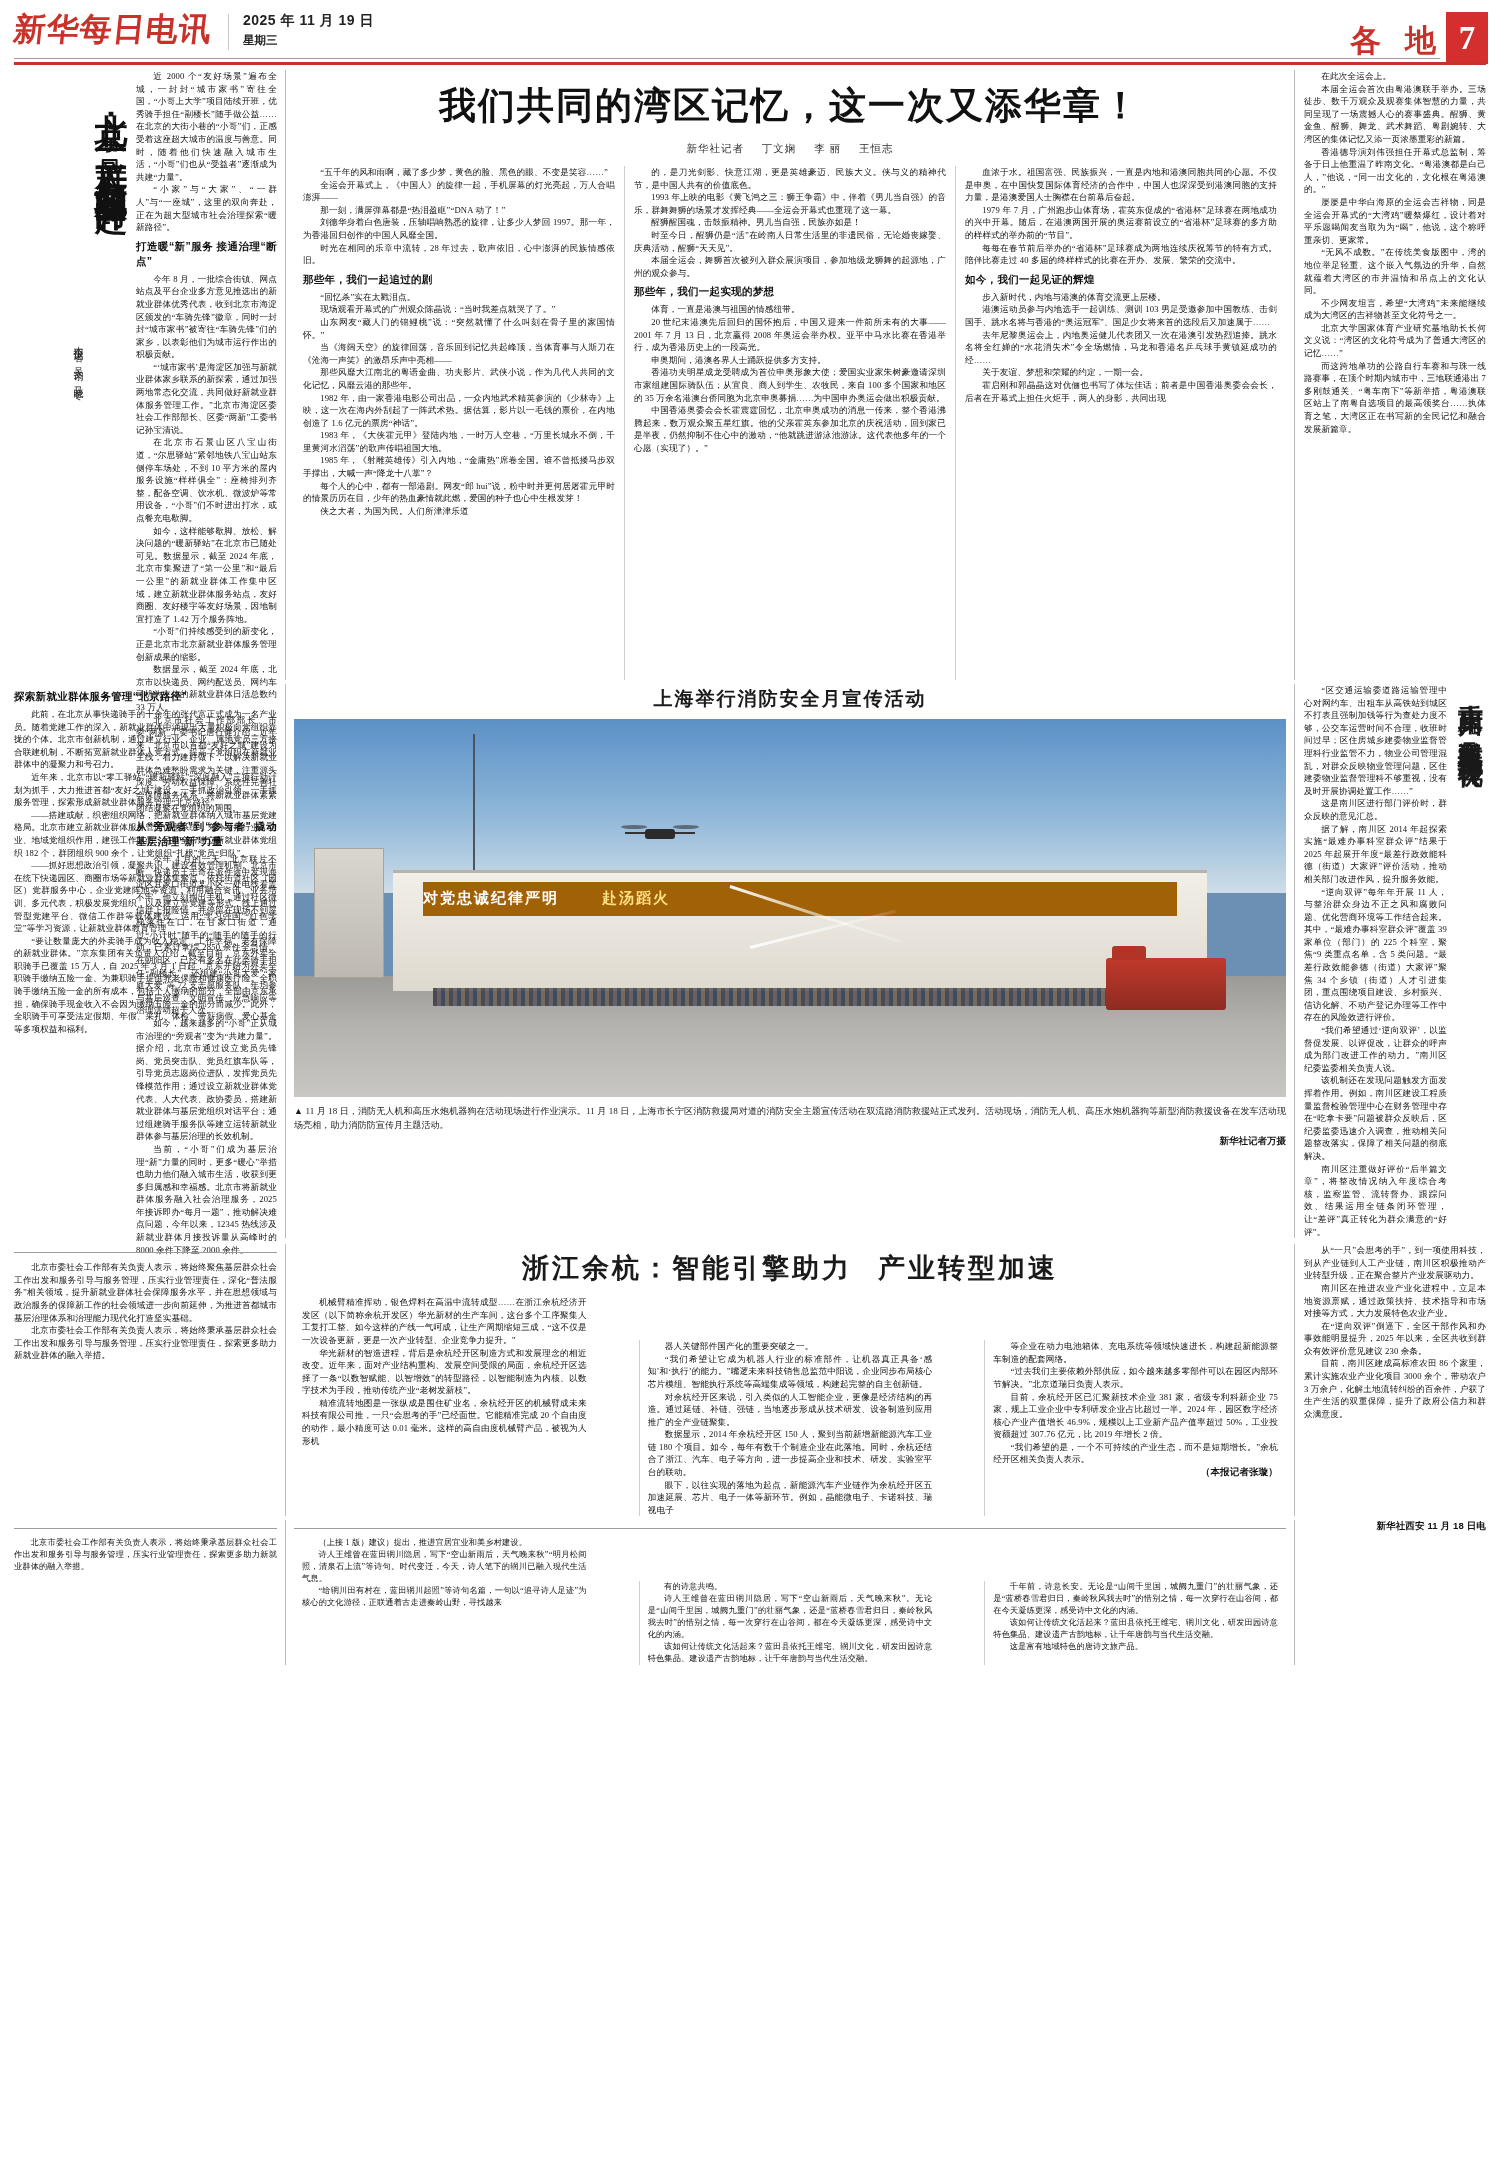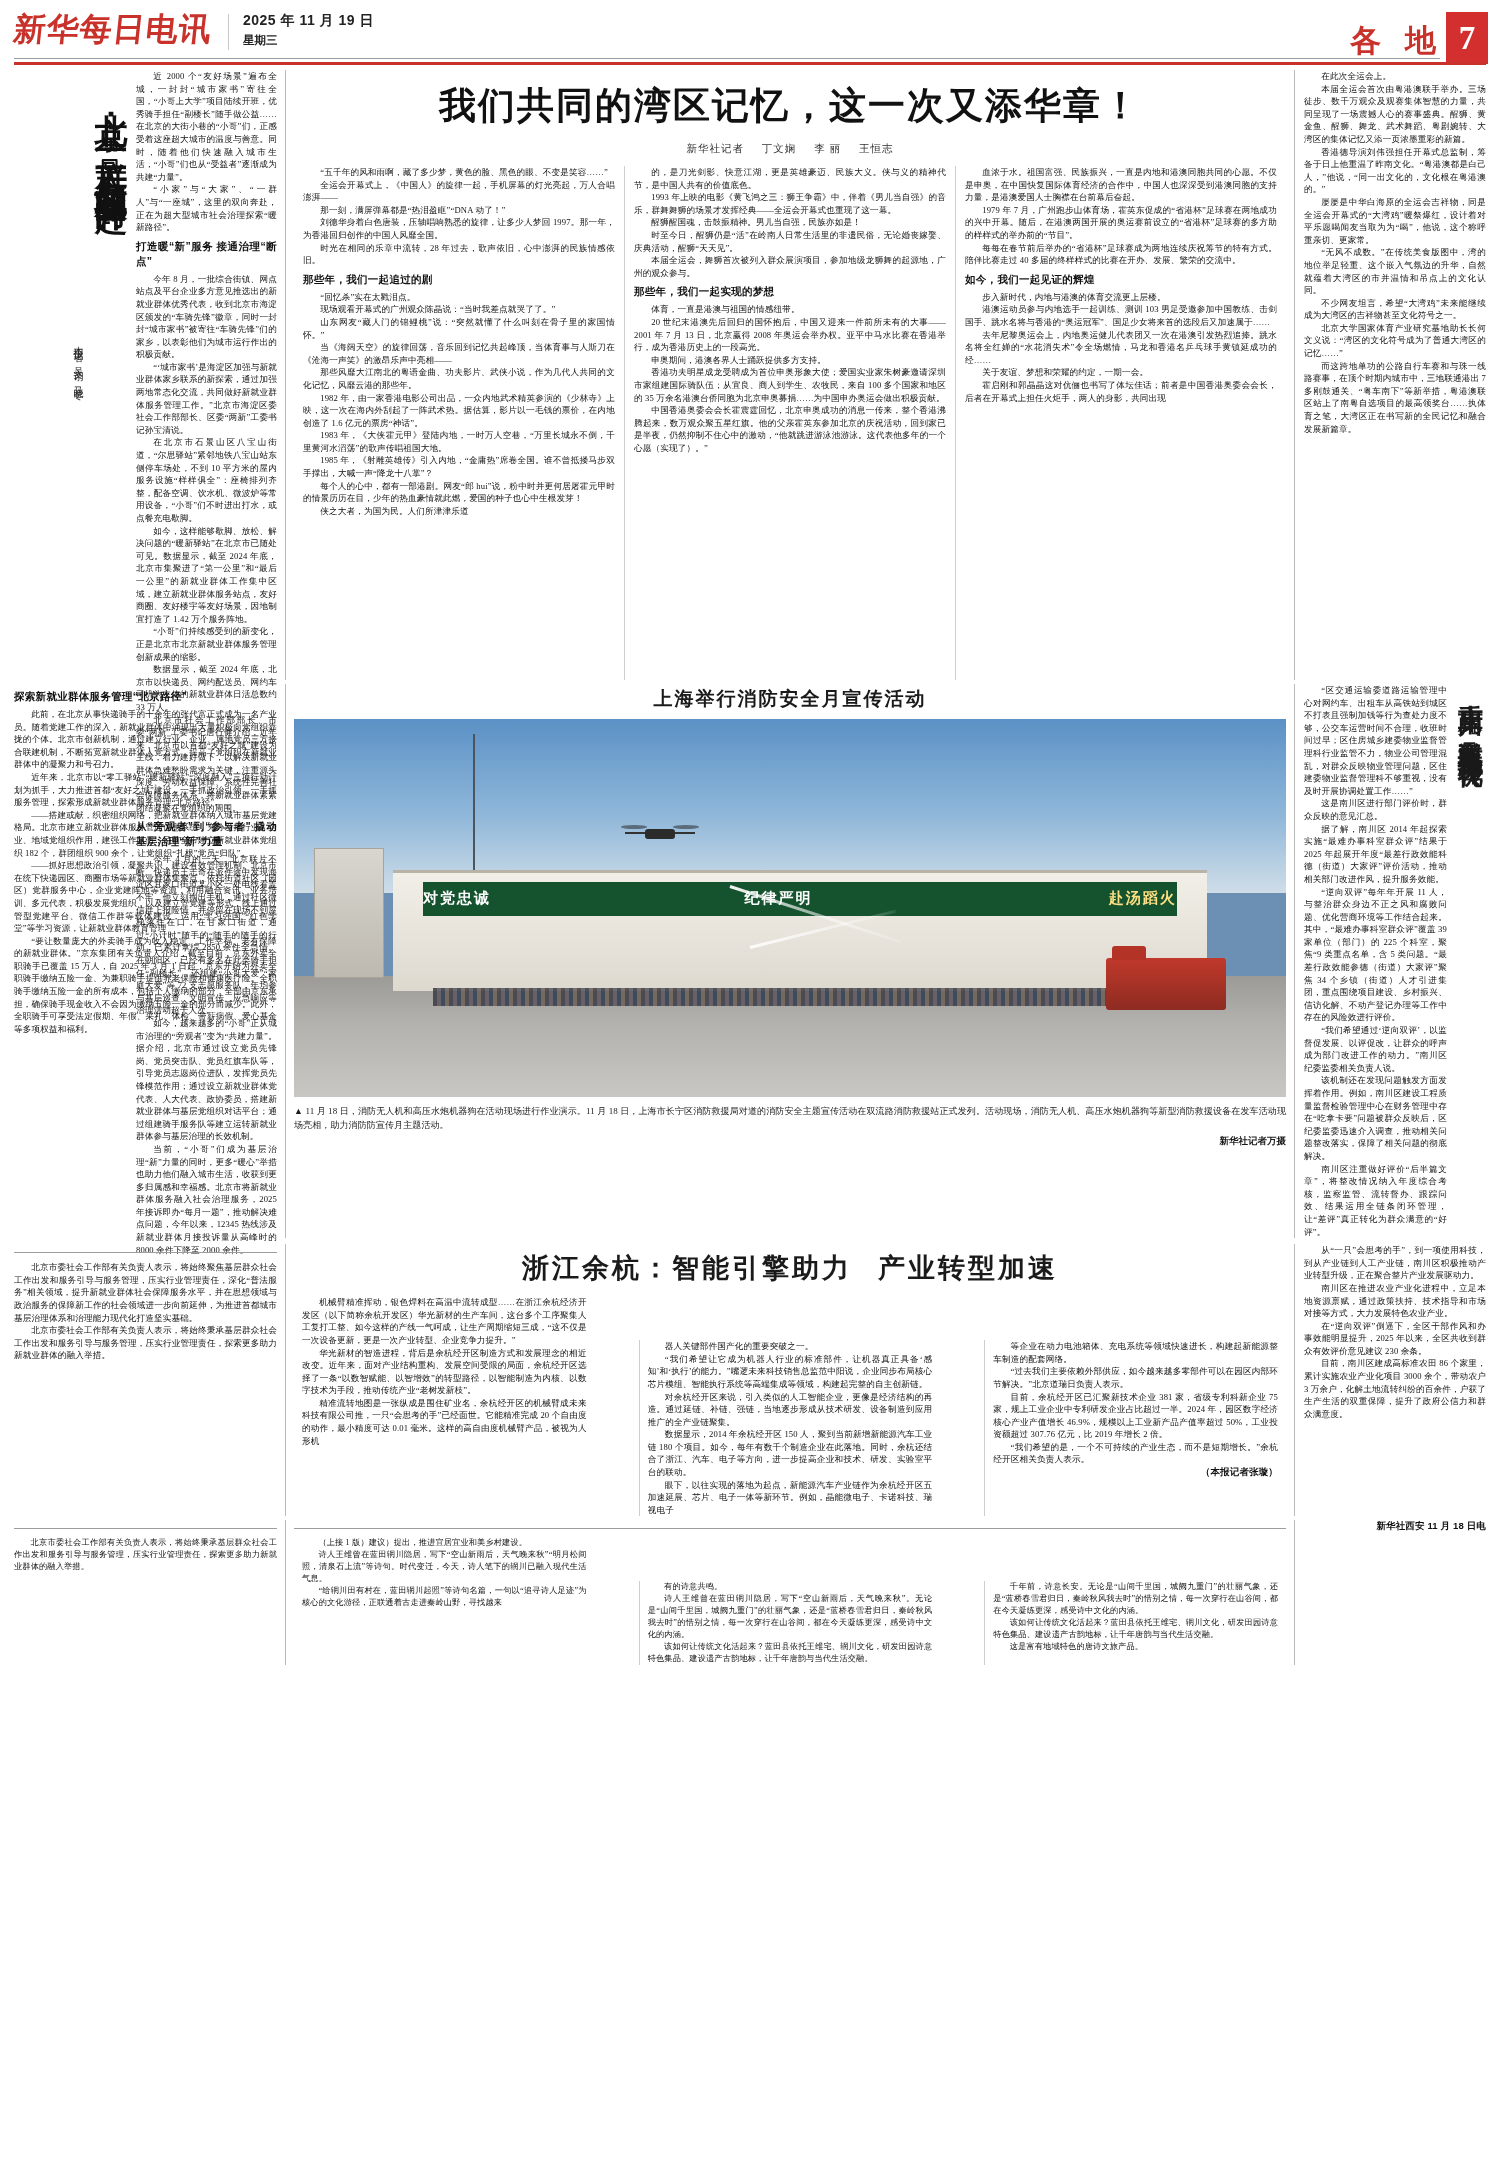--- a/index.html
+++ b/index.html
@@ -200,22 +200,22 @@
     position:absolute; left:0; bottom:0; width:100%; height:32%;
     background:linear-gradient(#9c9a96 0%, #b4b2ae 40%, #c9c7c3 100%);
   }
   .bldg {
     position:absolute; left:10%; top:40%; width:82%; height:32%;
     background:linear-gradient(#f2efe8, #ded9cf);
     border-top:3px solid #b9b2a6;
   }
   .banner-red {
     position:absolute; left:13%; top:43%; width:76%; height:9%;
-    background:#14532d;
-    display:flex; align-items:center; justify-content:space-between;
+    background:#a16207;
+    display:flex; align-items:center; justify-content:flex-start;
     color:#fff; font-family:"Liberation Serif",serif; font-weight:bold;
     font-size:15px; letter-spacing:2px;
   }
   .banner-red .y { color:#ffe082;margin-left:43px; }
   .drone {
     position:absolute; left:33%; top:27%; width:78px; height:26px;
   }
   .drone .body { position:absolute; left:24px; top:8px; width:30px; height:10px; background:#2b2b2b; border-radius:3px;}
   .drone .arm { position:absolute; top:11px; height:2px; background:#333; }
   .drone .rotor { position:absolute; top:4px; width:26px; height:4px; background:rgba(40,40,40,.55); border-radius:50%;}

